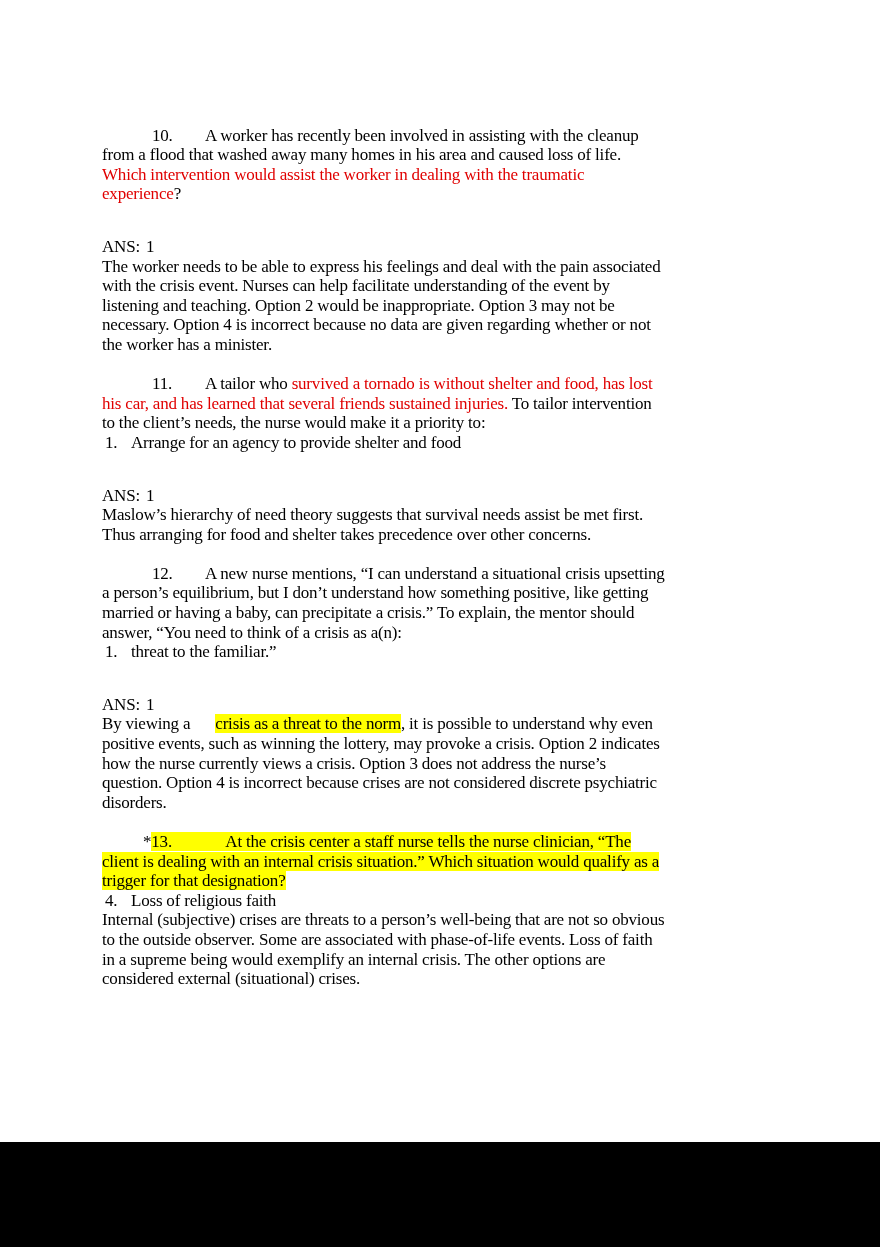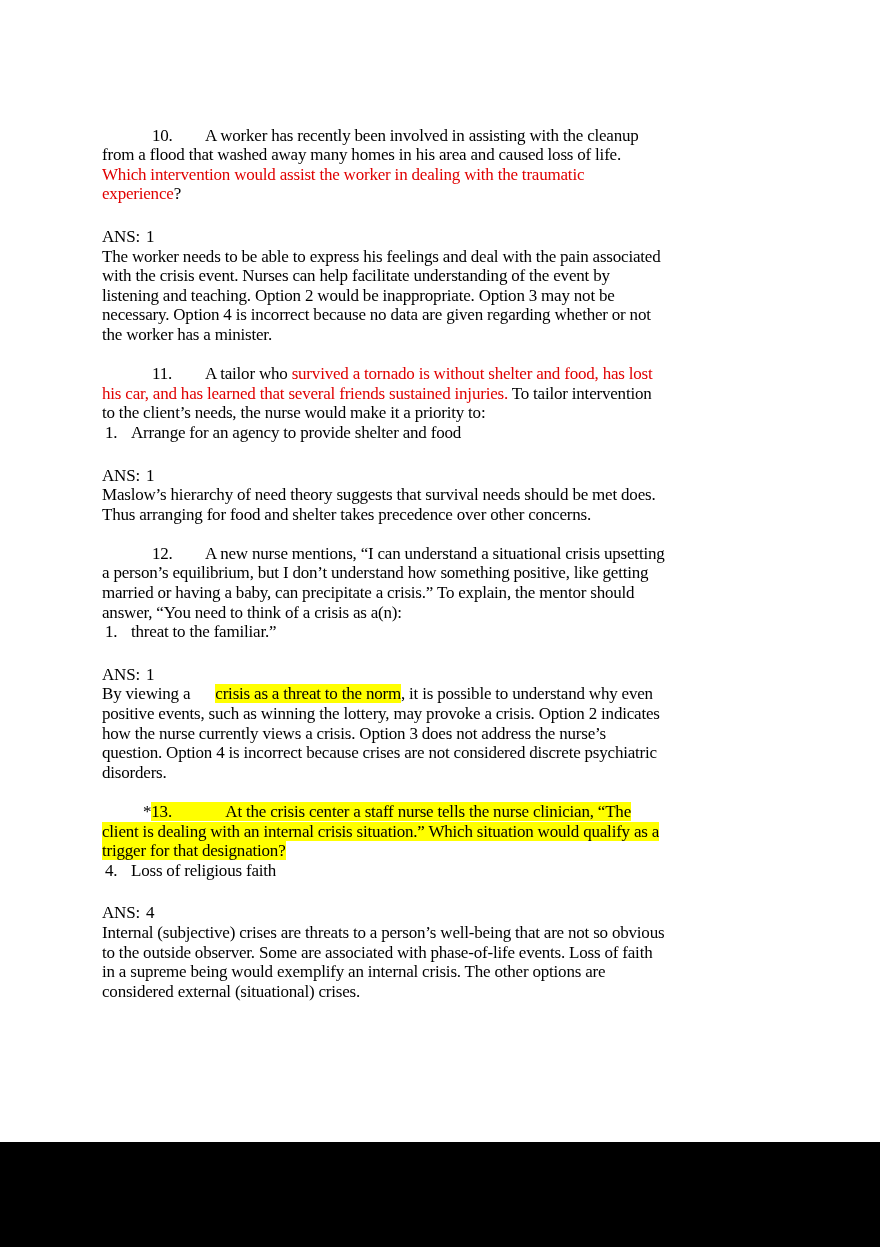--- a/index.html
+++ b/index.html
@@ -13,43 +13,42 @@
   .doc-content{
     position:absolute;left:0;top:0;width:775px;box-sizing:border-box;
     padding:106px 108px 0 102px;
   }
   p{margin:0;padding:0;}
   p.question{text-indent:50px;margin-top:19.6px;}
   p.question.starred{text-indent:41px;}
   .qnum{display:inline-block;width:53px;text-indent:0;}
   p.option{padding-left:3px;}
   .opt-num{display:inline-block;width:26px;text-indent:0;}
-  p.answer{margin-top:23px;}
+  p.answer{margin-top:33px;}
   .ans-val{margin-left:6px;}
   p.rationale{}
   .s-normal{color:var(--ink,#000);}
   .s-red{color:var(--red,#e00000);}
   .s-highlight{background:var(--hl,#ffff00);margin-left:21px;}
   .hl-wrap{background:var(--hl,#ffff00);}
   .star{background:transparent;}
   .bottom-bar{position:absolute;left:0;top:1142px;width:880px;height:105px;background:var(--bar,#000);}
 </style>
 </head>
 <body style="background: rgb(255, 255, 255);">
 
 <div class="doc-content">
     <p class="question"><span><span class="qnum">10.</span><span class="s-normal">A worker has recently been involved in assisting with the cleanup from a flood that washed away many homes in his area and caused loss of life. </span><span class="s-red">Which intervention would assist the worker in dealing with the traumatic experience</span><span class="s-normal">?</span></span></p>
     <p class="answer"><span class="ans-label">ANS:</span><span class="ans-val">1</span></p>
     <p class="rationale"><span class="s-normal">The worker needs to be able to express his feelings and deal with the pain associated with the crisis event. Nurses can help facilitate understanding of the event by listening and teaching. Option 2 would be inappropriate. Option 3 may not be necessary. Option 4 is incorrect because no data are given regarding whether or not the worker has a minister.</span></p>
     <p class="question"><span><span class="qnum">11.</span><span class="s-normal">A tailor who </span><span class="s-red">survived a tornado is without shelter and food, has lost his car, and has learned that several friends sustained injuries.</span><span class="s-normal"> To tailor intervention to the client’s needs, the nurse would make it a priority to:</span></span></p>
     <p class="option"><span class="opt-num">1.</span><span>Arrange for an agency to provide shelter and food</span></p>
     <p class="answer"><span class="ans-label">ANS:</span><span class="ans-val">1</span></p>
-    <p class="rationale"><span class="s-normal">Maslow’s hierarchy of need theory suggests that survival needs should be met does. Thus arranging for food and shelter takes precedence over other concerns.</span></p>
+    <p class="rationale"><span class="s-normal">Maslow’s hierarchy of need theory suggests that survival needs assist be met first. Thus arranging for food and shelter takes precedence over other concerns.</span></p>
     <p class="question"><span><span class="qnum">12.</span><span class="s-normal">A new nurse mentions, “I can understand a situational crisis upsetting a person’s equilibrium, but I don’t understand how something positive, like getting married or having a baby, can precipitate a crisis.” To explain, the mentor should answer, “You need to think of a crisis as a(n):</span></span></p>
     <p class="option"><span class="opt-num">1.</span><span>threat to the familiar.”</span></p>
     <p class="answer"><span class="ans-label">ANS:</span><span class="ans-val">1</span></p>
     <p class="rationale"><span class="s-normal">By viewing a </span><span class="s-highlight">crisis as a threat to the norm</span><span class="s-normal">, it is possible to understand why even positive events, such as winning the lottery, may provoke a crisis. Option 2 indicates how the nurse currently views a crisis. Option 3 does not address the nurse’s question. Option 4 is incorrect because crises are not considered discrete psychiatric disorders.</span></p>
     <p class="question starred"><span class="star">*</span><span class="hl-wrap"><span class="qnum">13.</span><span class="s-highlight">At the crisis center a staff nurse tells the nurse clinician, “The client is dealing with an internal crisis situation.” Which situation would qualify as a trigger for that designation?</span></span></p>
     <p class="option"><span class="opt-num">4.</span><span>Loss of religious faith</span></p>
-    <p class="answer"><span class="ans-label">ANS:</span><span class="ans-val">4</span></p>
     <p class="rationale"><span class="s-normal">Internal (subjective) crises are threats to a person’s well-being that are not so obvious to the outside observer. Some are associated with phase-of-life events. Loss of faith in a supreme being would exemplify an internal crisis. The other options are considered external (situational) crises.</span></p>
   </div>
 <div class="bottom-bar"></div>
 
 </body></html>

